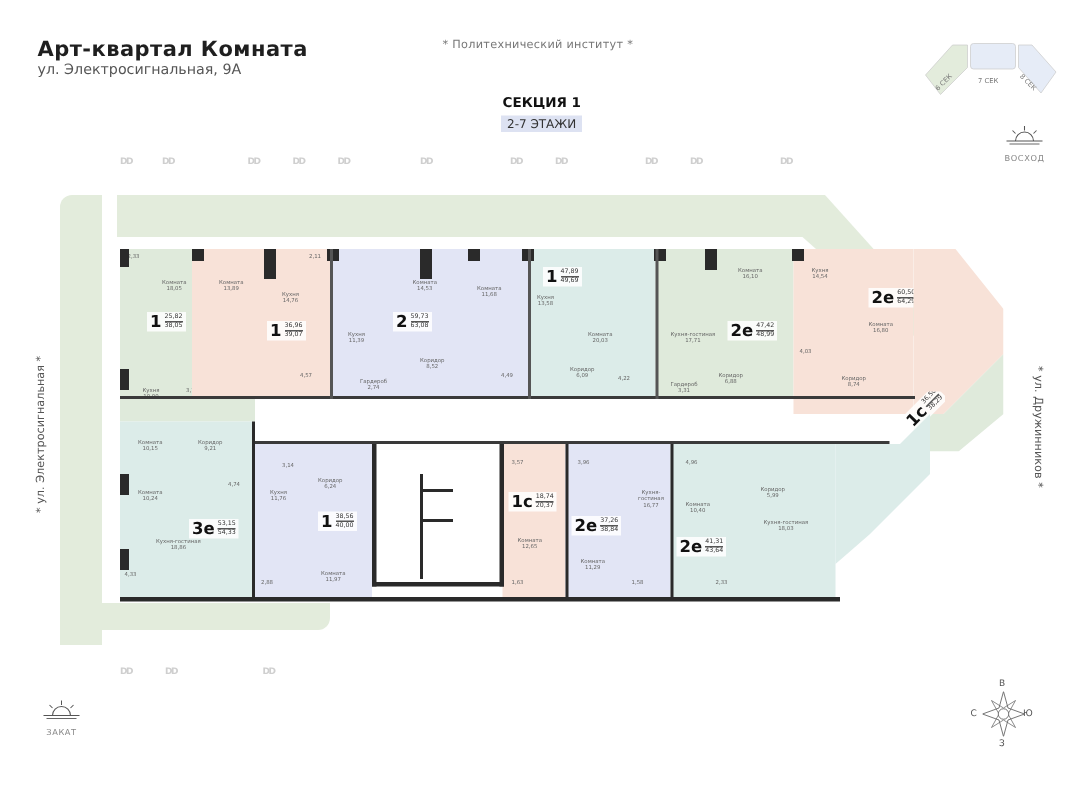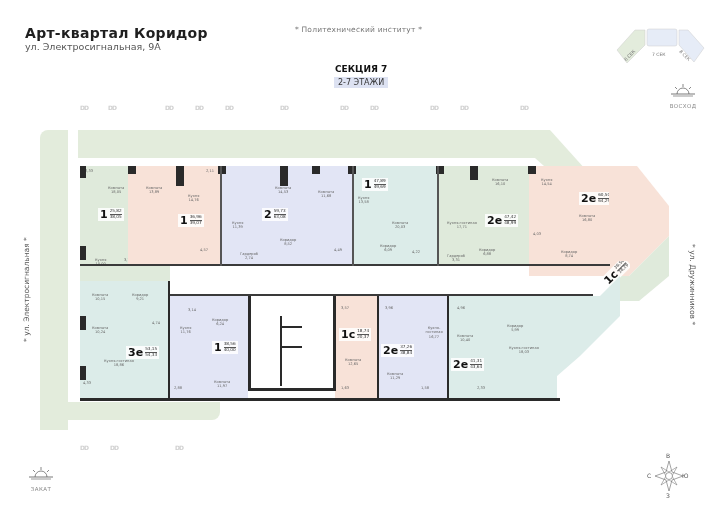--- a/index.html
+++ b/index.html
@@ -21,24 +21,24 @@
   .apt-area{display:flex;flex-direction:column;font-size:4.2px;color:#333;line-height:1.15}
   .apt-area span:first-child{border-bottom:0.5px solid #555}
   .room-lbl{position:absolute;font-size:3.6px;color:#666;text-align:center;line-height:1.2}
   .wall{position:absolute;background:#2a2a2a}
   .park{position:absolute;background:#e3ecdc}
   .parking{position:absolute;font-size:6px;color:#cfcfcf;font-weight:bold;letter-spacing:-1px}
 </style>
 </head>
 <body>
 
-<div class="abs title">Арт-квартал  Коридор</div>
+<div class="abs title">Арт-квартал  Комната</div>
 <div class="abs subtitle">ул. Электросигнальная, 9А</div>
 <div class="abs top-note">* Политехнический институт *</div>
-<div class="abs section-title">СЕКЦИЯ 7</div>
+<div class="abs section-title">СЕКЦИЯ 1</div>
 <div class="abs section-floors">2-7 ЭТАЖИ</div>
 
 <div class="abs" style="left:615px;top:25px;width:105px;height:45px">
   <svg width="105" height="45" viewBox="0 0 105 45">
     <polygon points="2,25 20,5 30,5 30,20 12,38" fill="#e3ecdc" stroke="#ccc" stroke-width="0.5"></polygon>
     <rect x="32" y="4" width="30" height="17" rx="2" fill="#e6ecf7" stroke="#ccc" stroke-width="0.5"></rect>
     <polygon points="64,5 73,5 89,23 79,37 64,20" fill="#e6ecf7" stroke="#ccc" stroke-width="0.5"></polygon>
   </svg>
   <div class="abs" style="left:8px;top:28px;font-size:4.5px;color:#777;transform:rotate(-45deg)">6 СЕК</div>
   <div class="abs" style="left:37px;top:27px;font-size:4.5px;color:#777">7 СЕК</div>

